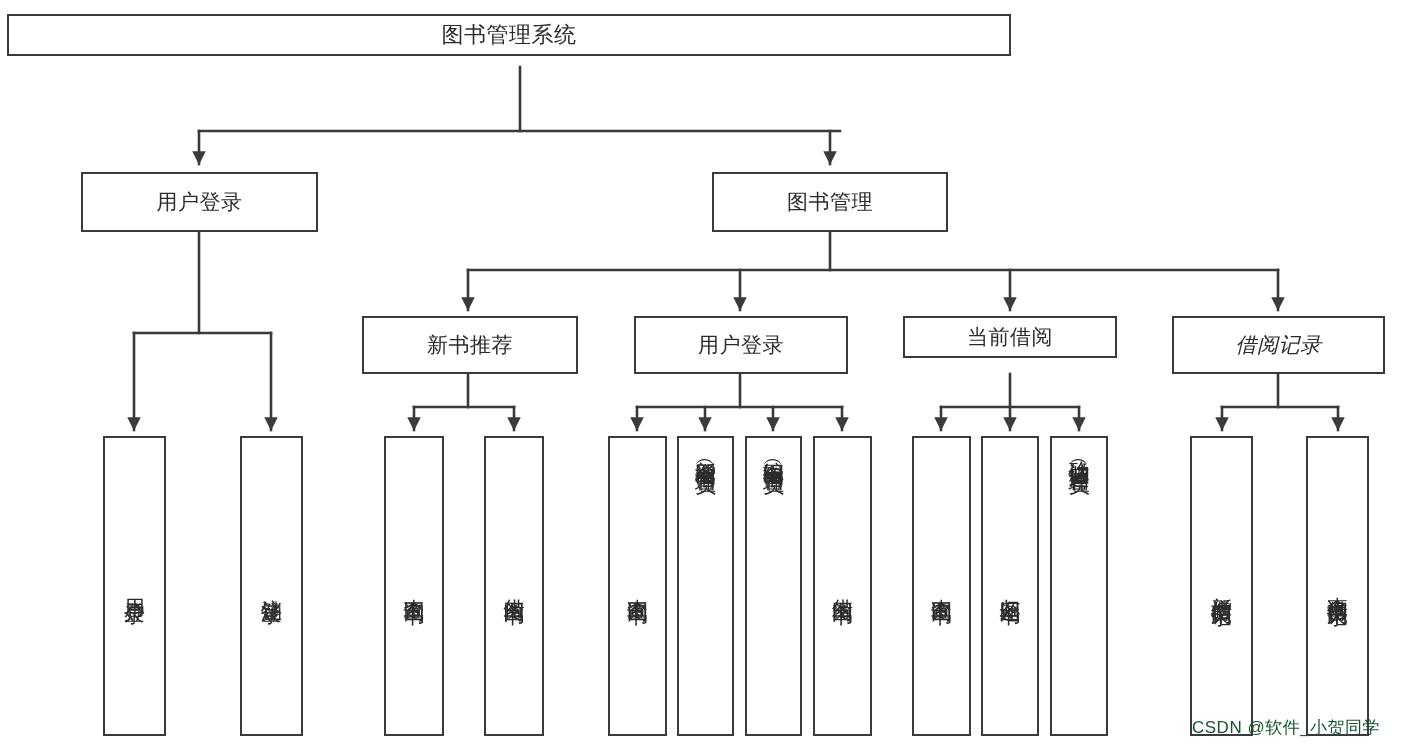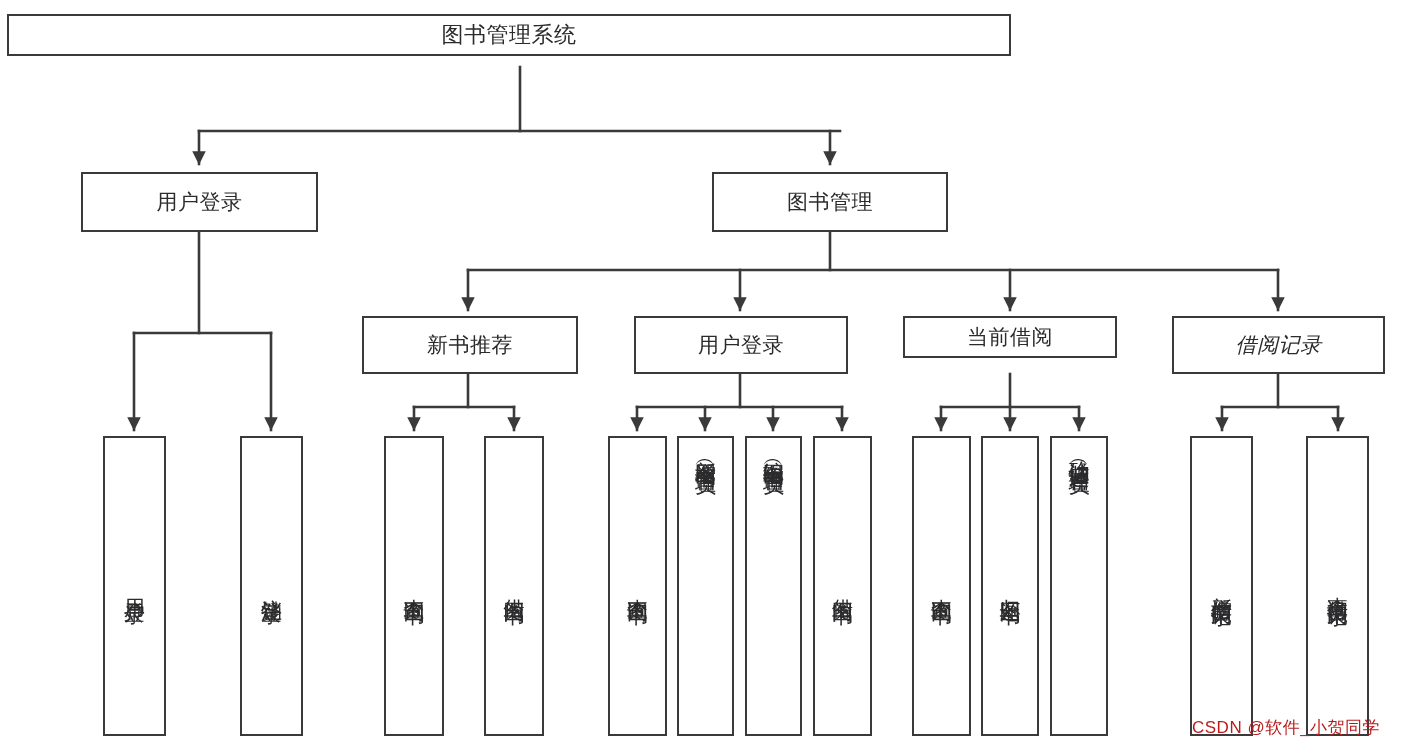--- a/index.html
+++ b/index.html
@@ -55,21 +55,21 @@
     align-items: center;
     justify-content: center;
     padding: 6px 0;
   }
   .node.vert.topalign {
     justify-content: flex-start;
   }
   .watermark {
     position: absolute;
     font-size: 17px;
-    color: #b91c1c;
+    color: #14532d;
     white-space: nowrap;
     letter-spacing: 0.5px;
   }
 </style>
 </head>
 <body>
 
 <div id="canvas">
 
   <svg id="wires" viewBox="0 0 1405 747" xmlns="http://www.w3.org/2000/svg">

